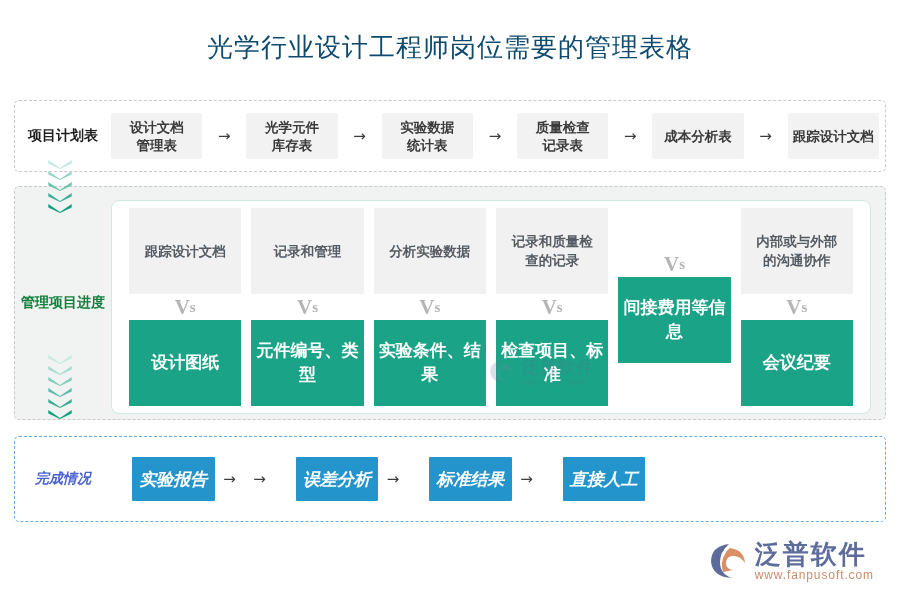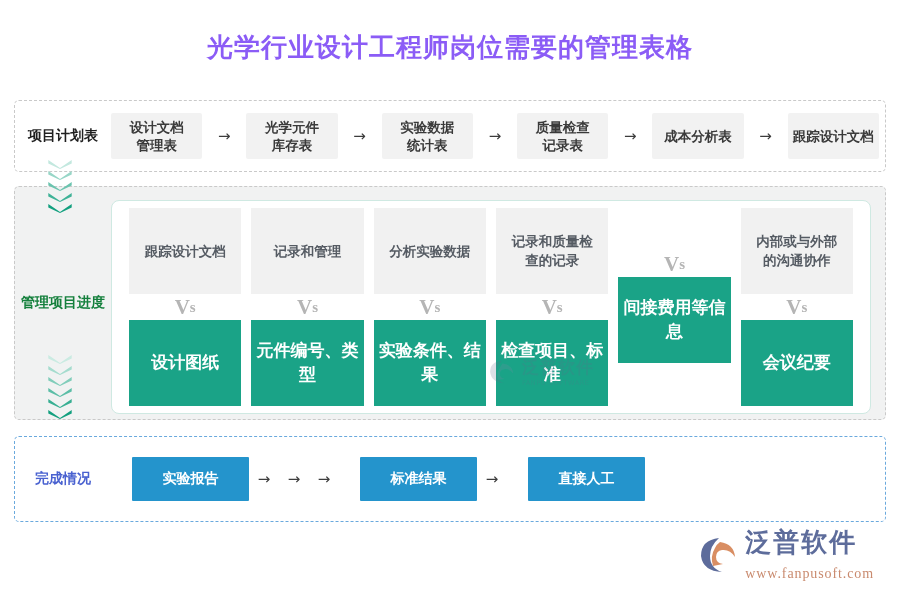--- a/index.html
+++ b/index.html
@@ -8,21 +8,21 @@
     background: #ffffff;
     font-family: "DejaVu Sans", "Liberation Sans", sans-serif;
     overflow: hidden;
   }
   #page { position: relative; width: 900px; height: 600px; background: #fff; }
 
   
   .page-title {
     position: absolute; top: 30px; left: 0; width: 900px;
     text-align: center;
-    font-size: 26px; font-weight: 700; color: #8b5cf6;
+    font-size: 26px; font-weight: 400; color: #0c4a6e;
     letter-spacing: 1px;
   }
 
   
   .panel-plan {
     position: absolute; left: 14px; top: 100px; width: 872px; height: 72px;
     background: #ffffff;
     border: 1px dashed #c9c9c9;
     border-radius: 5px;
     display: flex; align-items: center;
@@ -111,28 +111,28 @@
     font-size: 17px; font-weight: 700; line-height: 1.4;
     padding: 4px 3px;
   }
 
   
   .panel-done {
     position: absolute; left: 14px; top: 436px; width: 872px; height: 86px;
     background: #ffffff;
     border: 1px dashed #6aa9dd;
     border-radius: 5px;
-    display: flex; align-items: center;
+    display: flex; align-items: center; font-style: italic;
   }
   .label-done { color: #4a62d0; }
   .done-flow { display: flex; align-items: center; flex: 1; padding-right: 240px; }
   .done-box {
     background: #2494cc;
     color: #ffffff;
-    font-size: 14px; font-weight: 700;
+    font-size: 17px; font-weight: 700;
     height: 44px;
     display: flex; align-items: center; justify-content: center;
     flex: 1 1 0;
     border-radius: 1px;
     margin-left: 21px;
   }
   .arrow-dark {
     flex: 0 0 30px; text-align: center;
     color: #3c3c3c; font-size: 15px; line-height: 1;
   }
@@ -152,24 +152,23 @@
     position: absolute; right: 26px; bottom: 18px;
     display: flex; align-items: center;
   }
   .logo-mark { width: 42px; height: 40px; flex: 0 0 42px; }
   .logo-text { margin-left: 6px; }
   .logo-cn {
     font-size: 26px; font-weight: 700; color: #5d6c9b;
     letter-spacing: 2px; line-height: 1.05;
   }
   .logo-en {
-    font-size: 14px; color: #c98a6e; letter-spacing: .9px;
-    font-family: Liberation Serif, serif;
-    text-align: center;
-    margin-top: 10px;
+    font-size: 12px; color: #c98a6e; letter-spacing: .9px;
+    font-family: Liberation Sans, sans-serif;
+    text-align: center;
   }
 </style>
 </head>
 <body>
 
 <div id="page">
 
   <div class="page-title">光学行业设计工程师岗位需要的管理表格</div>
 
   <div class="panel-plan">
@@ -291,20 +290,21 @@
       <div class="wm-en">FANPU SOFTWARE</div>
     </div>
   </div>
 
   <div class="panel-done">
     <div class="row-label label-done">完成情况</div>
     <div class="done-flow" id="doneFlow">
         <div class="done-box">实验报告</div>
         <div class="arrow-dark">→</div>
         <div class="arrow-dark">→</div>
+        <div class="done-box">误差分析</div>
         <div class="arrow-dark">→</div>
         <div class="done-box">标准结果</div>
         <div class="arrow-dark">→</div>
         <div class="done-box">直接人工</div>
       </div>
   </div>
 
   <div class="logo">
     <svg class="logo-mark" viewBox="0 0 42 40">
       <path d="M4 21 Q4 5 22 3 Q13 11 13 21 Q13 33 25 37 Q6 36 4 21 Z" fill="#5d6c9b"></path>

